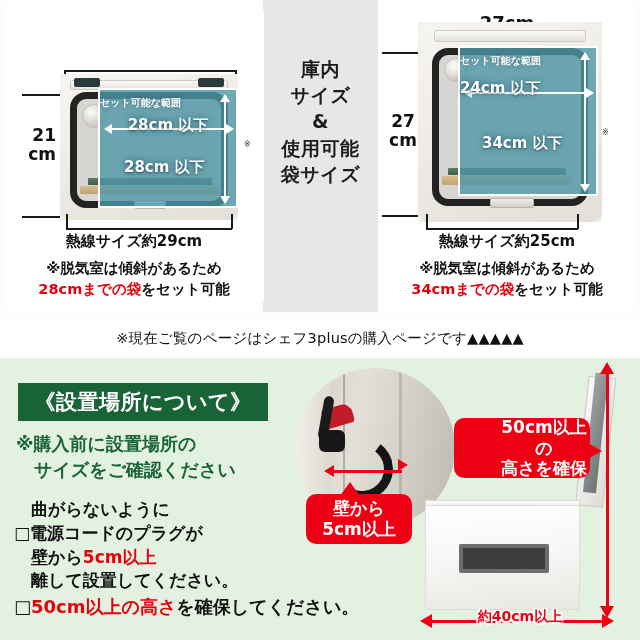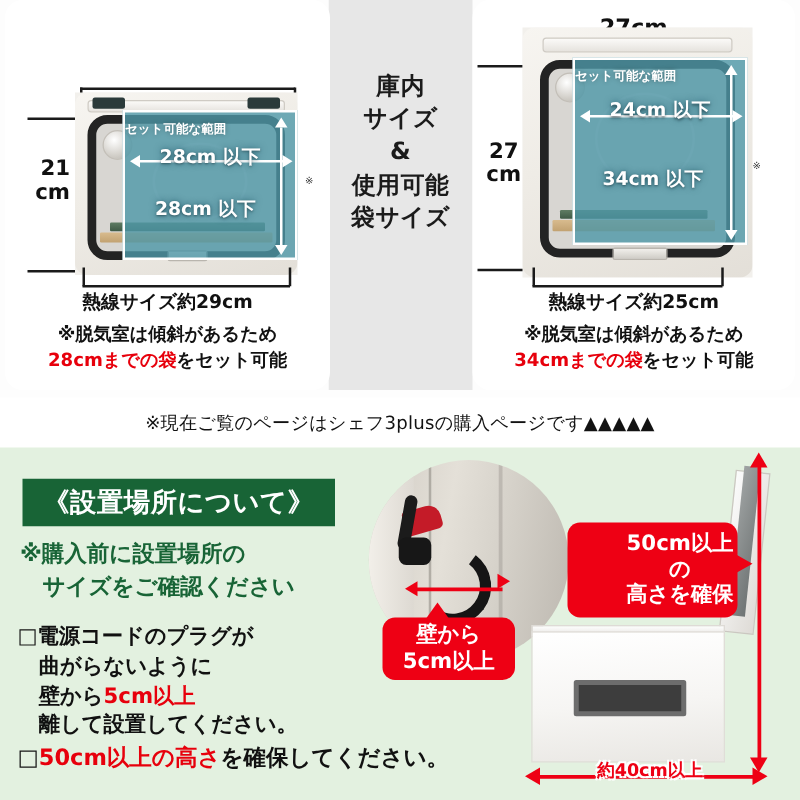--- a/index.html
+++ b/index.html
@@ -223,21 +223,21 @@
 
   #bubble-wall{
     left:306px; top:494px; width:106px; height:50px; font-size:17px;
   }
   #bubble-wall-tail{
     left:340px; top:482px;
     border-left:10px solid transparent;border-right:10px solid transparent;
     border-bottom:14px solid #ee0014;
   }
   #bubble-height{
-    left:454px; top:418px; width:136px; height:76px; font-size:17px;padding-left:44px;
+    left:454px; top:418px; width:136px; height:60px; font-size:17px;padding-left:44px;
   }
   #bubble-height-tail{
     left:586px; top:442px;
     border-top:9px solid transparent;border-bottom:9px solid transparent;
     border-left:16px solid #ee0014;
   }
 
   
   #machine-photo{
     position:absolute; left:425px; top:505px; width:155px; height:105px;
@@ -378,21 +378,21 @@
       <div class="wood-strip" style="left:24px;top:154px;width:130px;height:9px;"></div>
       <div class="seal-bar" style="left:30px;top:146px;width:118px;height:7px;"></div>
       <div class="latch" style="left:72px;top:176px;width:44px;height:10px;"></div>
     </div>
 
     <div class="teal-overlay" style="left:80px;top:46px;width:140px;height:150px;">
       <div class="ov-caption" style="top:6px;">セット可能な範囲</div>
       <div class="ov-arrow h" style="left:12px;top:44px;width:116px;"></div>
       <div class="ov-head left" style="left:4px;top:40px;"></div>
       <div class="ov-head right" style="left:126px;top:40px;"></div>
-      <div class="ov-main" style="left:0;right:0;top:31px;text-align:center;font-size:15px;">24cm 以下</div>
+      <div class="ov-main" style="left:0;right:0;top:31px;font-size:15px;">24cm 以下</div>
       <div class="ov-arrow v" style="left:124px;top:12px;height:128px;"></div>
       <div class="ov-head up" style="left:120px;top:4px;"></div>
       <div class="ov-head down" style="left:120px;top:136px;"></div>
       <div class="ov-main" style="left:22px;top:86px;font-size:15px;">34cm 以下</div>
     </div>
     <div class="tiny-star" style="left:224px;top:128px;">※</div>
 
     <div class="mline h" style="left:48px;top:228px;width:152px;"></div>
     <div class="tick" style="left:48px;top:214px;height:15px;"></div>
     <div class="tick" style="left:199px;top:214px;height:15px;"></div>
@@ -412,22 +412,22 @@
 <div id="green-section">
 
   <div id="green-header">
     <span id="green-header-text">《設置場所について》</span>
   </div>
 
   <div id="green-lead">※購入前に設置場所の
 　サイズをご確認ください</div>
 
   <div class="check-item" id="check1">
+    <div>　曲がらないように</div>
     <div>□電源コードのプラグが</div>
-    <div>　曲がらないように</div>
     <div><span>　壁から</span><span class="red-em">5cm以上</span></div>
     <div>　離して設置してください。</div>
   </div>
 
   <div class="check-item" id="check2"><span>□</span><span class="red-em">50cm以上の高さ</span><span>を確保してください。</span></div>
 </div>
 
 <div id="wall-photo">
   <div class="appliance-edge"></div>
   <div class="wall-seam"></div>

